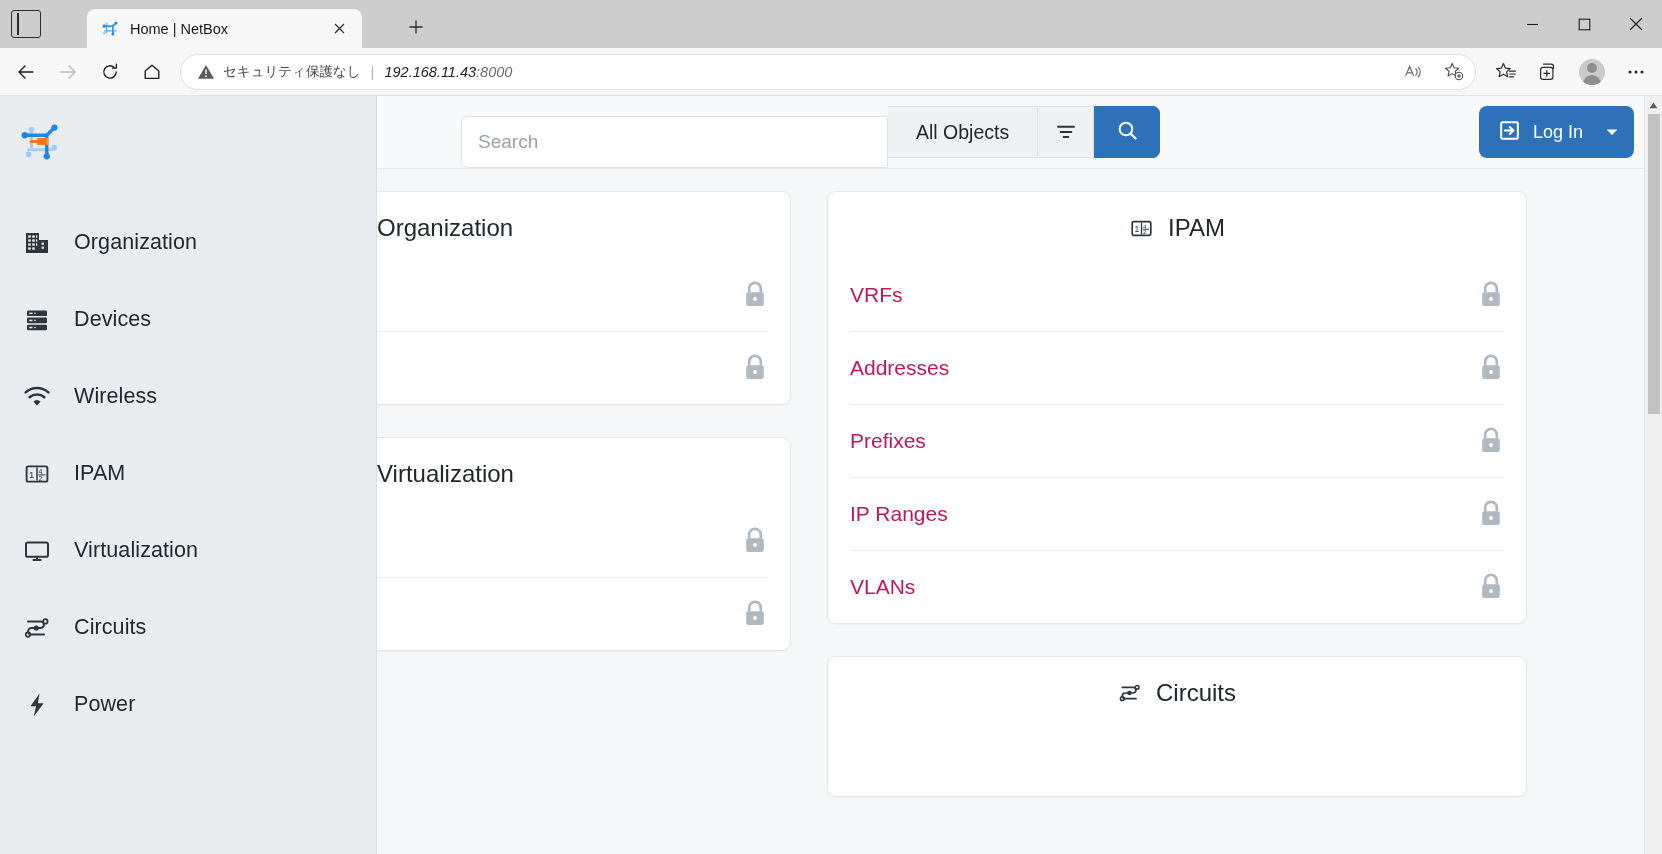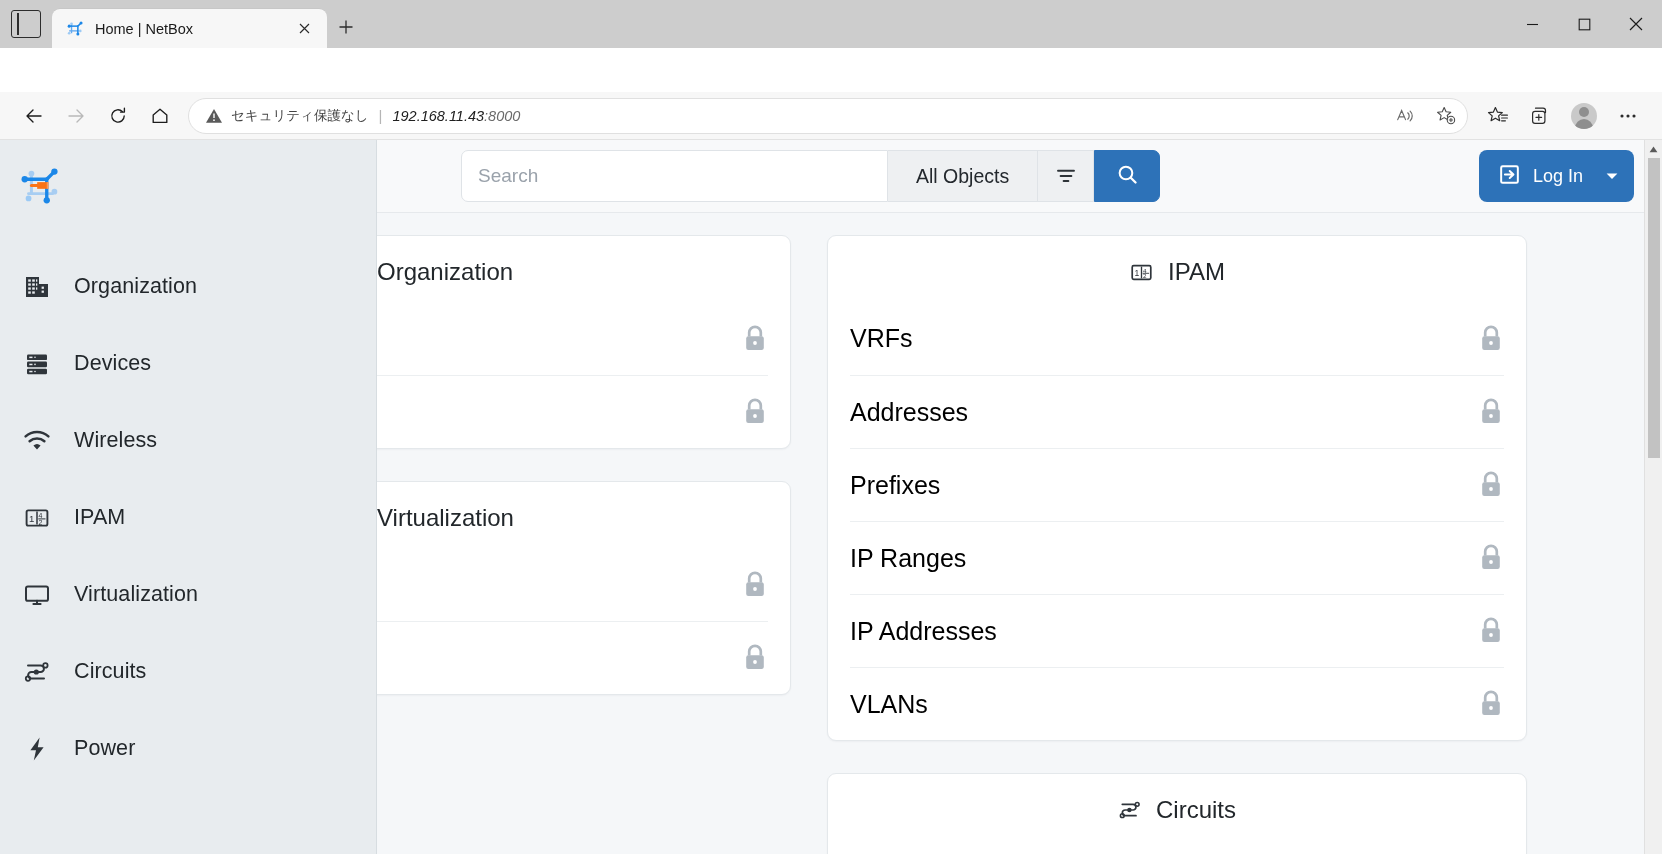--- a/index.html
+++ b/index.html
@@ -8,21 +8,21 @@
     font-family: "Liberation Sans", sans-serif;
     overflow: hidden;
     background: #ffffff;
   }
 
   
   .browser { width: 1662px; height: 854px; position: relative; display: flex; flex-direction: column; }
 
   .titlebar {
     height: 48px; background: #cdcdcd; display: flex; align-items: flex-end;
-    position: relative; flex: 0 0 48px;
+    position: relative; flex: 0 0 48px; gap: 35px;
   }
   .tab-strip-left {
     width: 52px; height: 48px; display: flex; align-items: center; justify-content: center;
   }
   .tab-overview-btn {
     width: 30px; height: 28px; border: 1.6px solid #2c2c2c; border-radius: 3px;
     position: relative; background: transparent;
   }
   .tab-overview-btn::before {
     content: ""; position: absolute; left: 5px; top: 2px; bottom: 2px; width: 1.6px; background: #2c2c2c;
@@ -46,21 +46,21 @@
     width: 38px; height: 38px; display: flex; align-items: center; justify-content: center;
     color: #222; font-size: 22px; font-weight: 300; margin-bottom: 2px;
   }
   .win-controls {
     position: absolute; right: 0; top: 0; height: 48px; display: flex;
   }
   .win-btn { width: 52px; height: 48px; display: flex; align-items: center; justify-content: center; color: #1c1c1c; }
 
   .navbar {
     height: 48px; background: #f7f7f7; display: flex; align-items: center;
-    padding: 0 14px; gap: 2px; flex: 0 0 48px; border-bottom: 1px solid #e2e2e2; margin-top: 44px;
+    padding: 0 6px; gap: 2px; flex: 0 0 48px; border-bottom: 1px solid #e2e2e2;
   }
   .nav-icon-btn {
     width: 40px; height: 36px; display: flex; align-items: center; justify-content: center;
     border-radius: 5px; color: #1c1c1c;
   }
   .nav-icon-btn.disabled { color: #b9b9b9; }
   .omnibox {
     flex: 1; height: 36px; margin: 0 8px 0 6px; background: #ffffff;
     border-radius: 18px; display: flex; align-items: center; padding: 0 6px 0 16px;
     border: 1px solid #e0e0e0; gap: 8px; min-width: 0;
@@ -107,21 +107,21 @@
   .topbar {
     height: 73px; background: #f8f9fa; border-bottom: 1px solid #e6e9ec;
     display: flex; align-items: center; padding: 0 18px 0 0; flex: 0 0 73px;
   }
   .search-group {
     display: flex; align-items: stretch; height: 52px; margin-left: 84px;
   }
   .search-input {
     width: 427px; height: 52px; background: #fff; border: 1px solid #dfe3e7;
     border-radius: 7px 0 0 7px; font-size: 19px; color: #222; padding: 0 16px;
-    font-family: "Liberation Sans", sans-serif; outline: none;
+    font-family: "Liberation Sans", sans-serif; outline: none; margin-top: 10px;
   }
   .search-input::placeholder { color: #9aa2ab; }
   .search-scope {
     min-width: 148px; height: 52px; background: #eef0f2; border: 1px solid #dfe3e7;
     border-left: none; display: flex; align-items: center; justify-content: center;
     font-size: 19.5px; color: #23282d; padding: 0 28px;
   }
   .search-filter {
     width: 56px; height: 52px; background: #eef0f2; border: 1px solid #dfe3e7;
     border-left: none; display: flex; align-items: center; justify-content: center; color: #2d3338;
@@ -156,21 +156,21 @@
     display: flex; align-items: center; justify-content: center; gap: 14px;
   }
   .card-title.left-align { justify-content: flex-start; padding-left: 22px; text-align: left; }
   .card-title-icon { display: flex; align-items: center; }
   .card-list { padding: 0 22px; }
   .card-row {
     display: flex; align-items: center; justify-content: space-between;
     height: 73px; border-top: 1px solid #eceff1;
   }
   .card-row:first-child { border-top: none; }
-  .card-row-label { font-size: 25px; color: #000000; }
+  .card-row-label { font-size: 21px; color: #be185d; }
   .lock-icon { color: #b0b8c0; display: flex; align-items: center; }
 
   
   .page-scrollbar {
     position: absolute; right: 0; top: 0; bottom: 0; width: 18px;
     background: #f0f0f0; border-left: 1px solid #e0e0e0; z-index: 20;
     display: flex; flex-direction: column; align-items: center;
   }
   .sb-arrow { height: 18px; width: 18px; display: flex; align-items: center; justify-content: center; color: #5a5a5a; font-size: 9px; }
   .sb-track { flex: 1; width: 18px; position: relative; }
@@ -600,30 +600,20 @@
                   <span class="card-row-label">IP Ranges</span>
                   <span class="lock-icon">
                     <svg width="26" height="30" viewBox="0 0 26 30">
                         <path d="M7.2 12.5 V8.6 a5.8 5.8 0 0 1 11.6 0 V12.5" stroke="#b0b8c0" stroke-width="2.7" fill="none"></path>
                         <rect x="4.2" y="12.3" width="17.6" height="13.6" rx="2.2" fill="#b0b8c0"></rect>
                         <circle cx="13" cy="19" r="1.9" fill="#ffffff"></circle>
                       </svg>
                   </span>
                 </div>
                 <div class="card-row">
-                  <span class="card-row-label">IP Addresses</span>
-                  <span class="lock-icon">
-                    <svg width="26" height="30" viewBox="0 0 26 30">
-                        <path d="M7.2 12.5 V8.6 a5.8 5.8 0 0 1 11.6 0 V12.5" stroke="#b0b8c0" stroke-width="2.7" fill="none"></path>
-                        <rect x="4.2" y="12.3" width="17.6" height="13.6" rx="2.2" fill="#b0b8c0"></rect>
-                        <circle cx="13" cy="19" r="1.9" fill="#ffffff"></circle>
-                      </svg>
-                  </span>
-                </div>
-                <div class="card-row">
                   <span class="card-row-label">VLANs</span>
                   <span class="lock-icon">
                     <svg width="26" height="30" viewBox="0 0 26 30">
                         <path d="M7.2 12.5 V8.6 a5.8 5.8 0 0 1 11.6 0 V12.5" stroke="#b0b8c0" stroke-width="2.7" fill="none"></path>
                         <rect x="4.2" y="12.3" width="17.6" height="13.6" rx="2.2" fill="#b0b8c0"></rect>
                         <circle cx="13" cy="19" r="1.9" fill="#ffffff"></circle>
                       </svg>
                   </span>
                 </div>
               </div>

